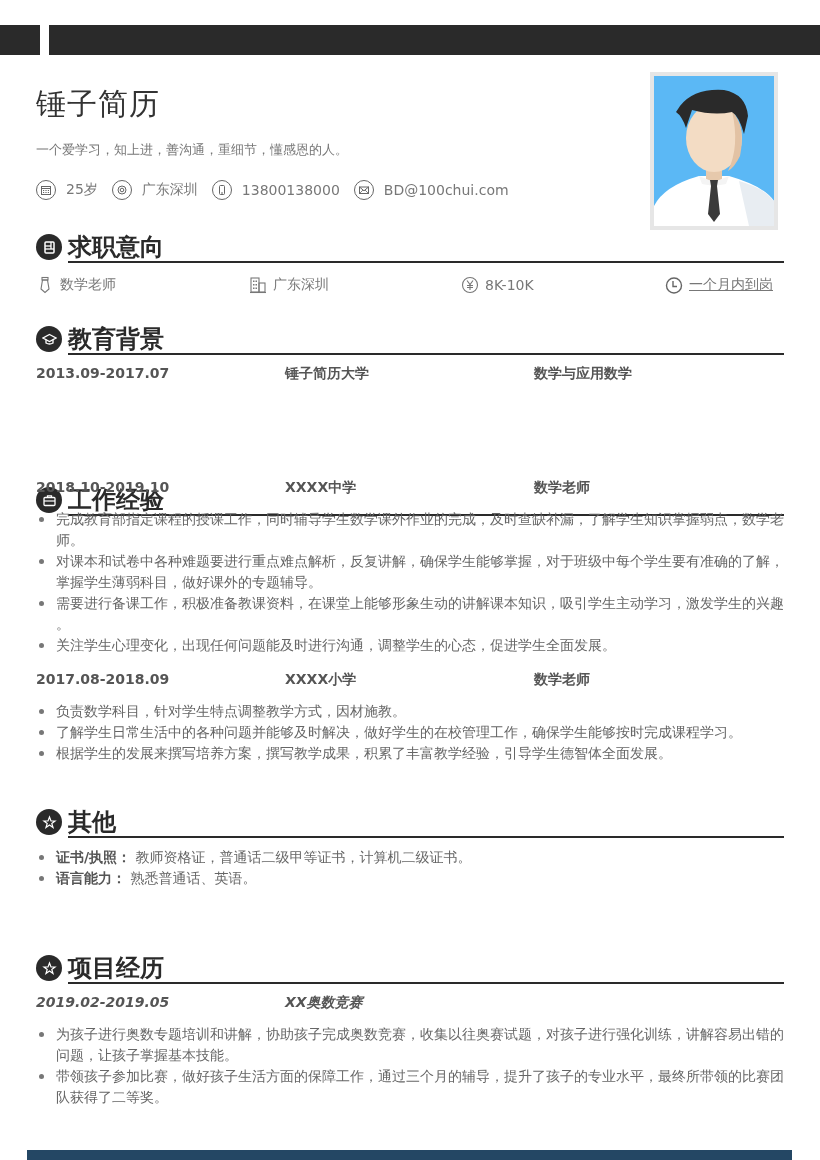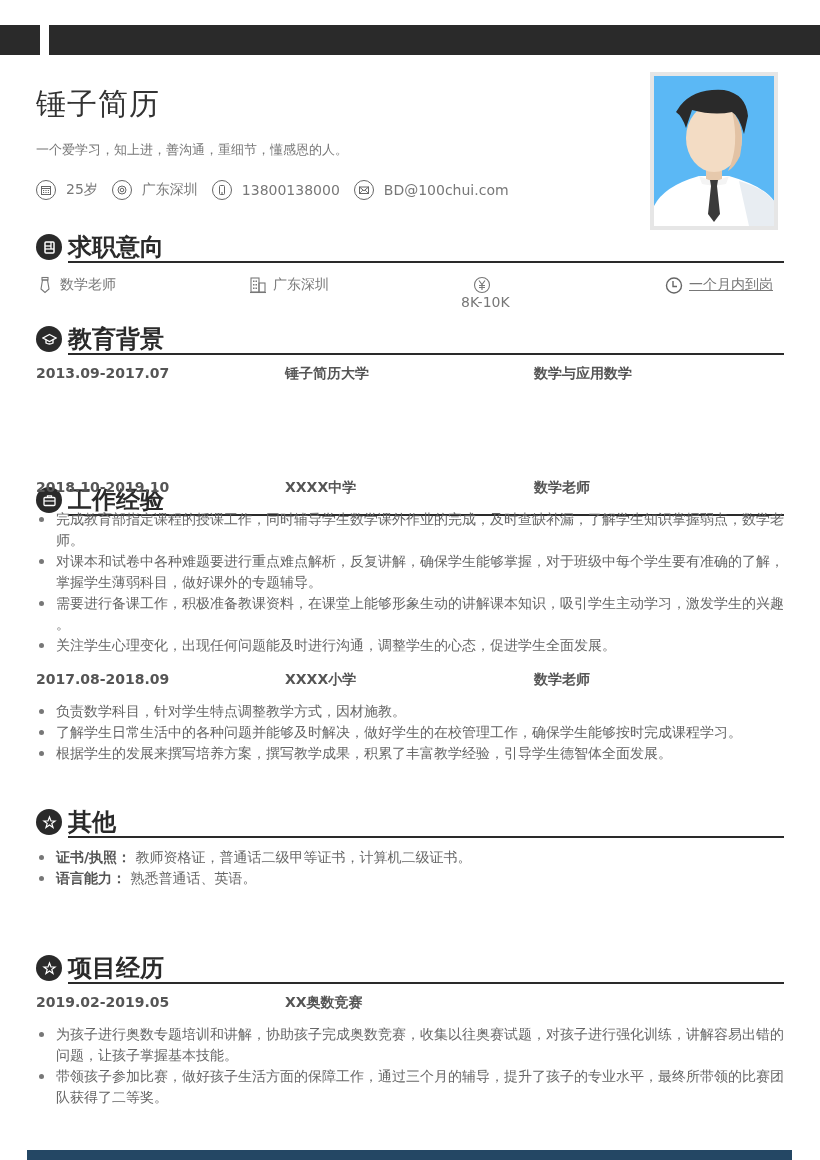--- a/index.html
+++ b/index.html
@@ -141,21 +141,21 @@
         <rect x="4" y="4.5" width="1.5" height="1.5" fill="#777"></rect>
         <rect x="6.5" y="4.5" width="1.5" height="1.5" fill="#777"></rect>
         <rect x="4" y="8" width="1.5" height="1.5" fill="#777"></rect>
         <rect x="6.5" y="8" width="1.5" height="1.5" fill="#777"></rect>
         <rect x="4" y="11.5" width="1.5" height="1.5" fill="#777"></rect>
         <rect x="6.5" y="11.5" width="1.5" height="1.5" fill="#777"></rect>
         <line x1="1" y1="16.5" x2="17" y2="16.5" stroke="#777" stroke-width="1.1"></line>
       </svg>
     <span>广东深圳</span>
   </div>
-  <div class="intent-item" style="left:425px;flex-direction:column;">
+  <div class="intent-item" style="left:425px;">
     <svg viewBox="0 0 18 18">
         <circle cx="9" cy="9" r="7.5" fill="none" stroke="#777" stroke-width="1.1"></circle>
         <polyline points="6,4.5 9,8.5 12,4.5" fill="none" stroke="#777" stroke-width="1.1"></polyline>
         <line x1="9" y1="8.5" x2="9" y2="14" stroke="#777" stroke-width="1.1"></line>
         <line x1="6" y1="9.5" x2="12" y2="9.5" stroke="#777" stroke-width="1"></line>
         <line x1="6" y1="11.5" x2="12" y2="11.5" stroke="#777" stroke-width="1"></line>
       </svg>
     <span>8K-10K</span>
   </div>
   <div class="intent-item" style="left:629px;text-decoration:underline;">
@@ -235,21 +235,21 @@
 
 <div class="section-head" style="top:955px;">
   <span class="sicon">
     <svg viewBox="0 0 15 15">
         <polygon points="7.5,2 9,6 13,6 9.8,8.5 11,12.5 7.5,10 4,12.5 5.2,8.5 2,6 6,6" fill="none" stroke="#fff" stroke-width="1.2"></polygon>
       </svg>
   </span>
   <span class="stitle">项目经历</span>
   <div class="sline"></div>
 </div>
-<div class="row3" style="top:994px;">
+<div class="row3" style="top:994px;font-style:italic;">
   <span class="c1">2019.02-2019.05</span>
   <span class="c2">XX奥数竞赛</span>
 </div>
 <ul class="bullets" style="top:1024px;">
   <li>为孩子进行奥数专题培训和讲解，协助孩子完成奥数竞赛，收集以往奥赛试题，对孩子进行强化训练，讲解容易出错的问题，让孩子掌握基本技能。</li>
   <li>带领孩子参加比赛，做好孩子生活方面的保障工作，通过三个月的辅导，提升了孩子的专业水平，最终所带领的比赛团队获得了二等奖。</li>
 </ul>
 
 <div class="footer-bar"></div>
 

